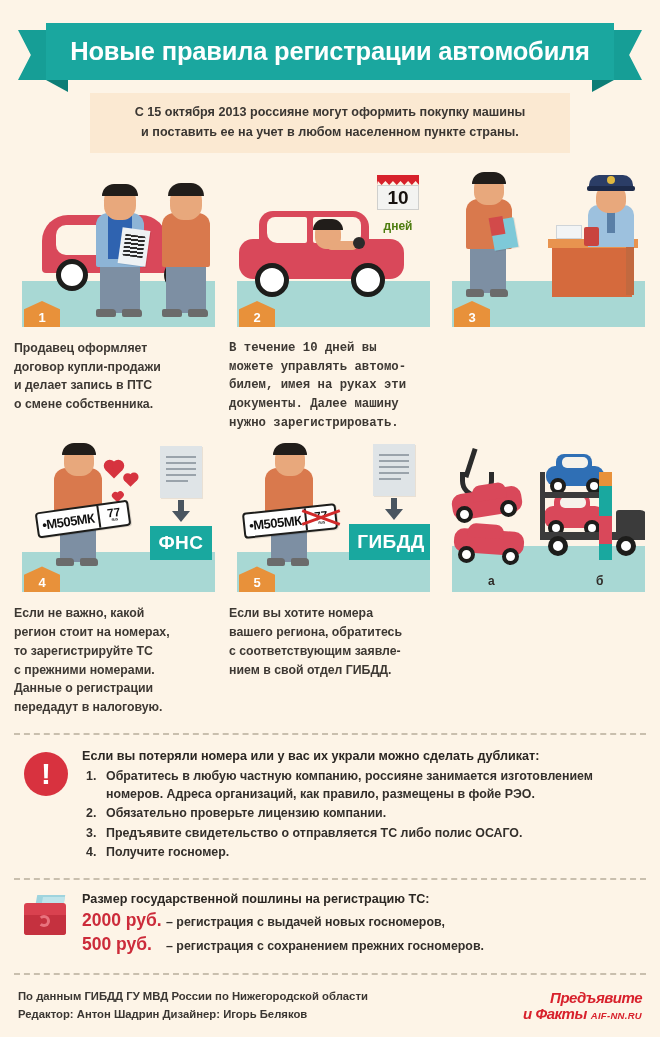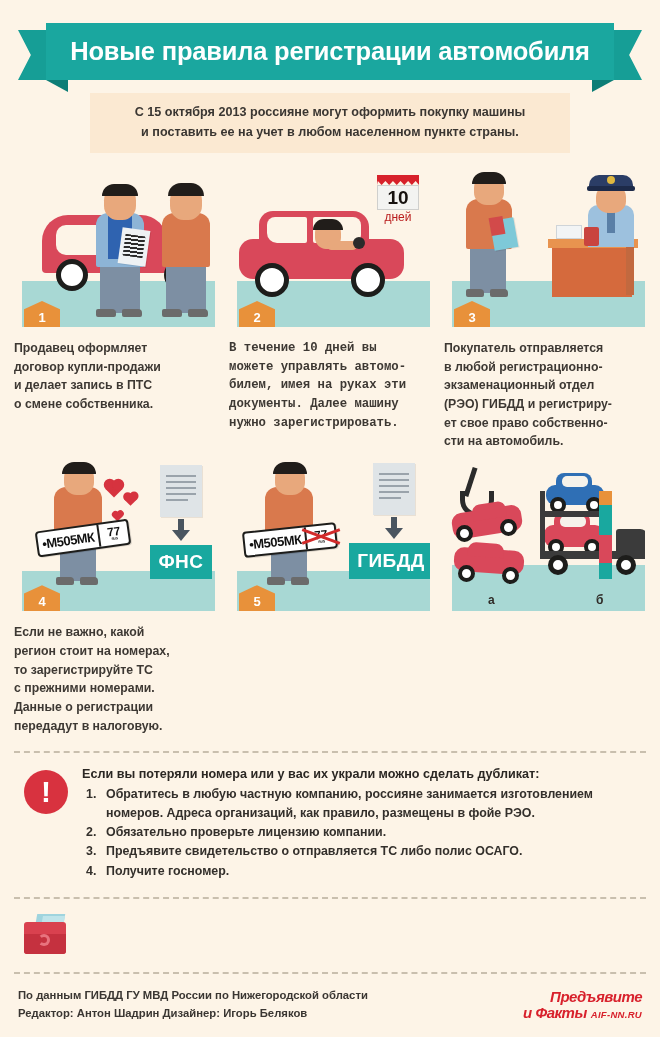--- a/index.html
+++ b/index.html
@@ -116,21 +116,21 @@
   }
   .doc-line { position: absolute; height: 2px; background: #9aa3ab; }
 
   
   .calendar { position: absolute; width: 42px; }
   .cal-top { height: 10px; background: #d7212b;
              clip-path: polygon(0 0,100% 0,100% 100%,92% 60%,83% 100%,74% 60%,65% 100%,56% 60%,47% 100%,38% 60%,29% 100%,20% 60%,11% 100%,2% 60%,0 100%); }
   .cal-body { background: #f3f3f1; border: 1px solid #cfcfcd; height: 25px;
               display:flex; align-items:center; justify-content:center;
               font-size: 19px; font-weight: bold; color:#17120f; }
-  .cal-label { text-align:center; font-size: 12px; font-weight: normal; color:#b91c1c; margin-top: 0; }
+  .cal-label { text-align:center; font-size: 12px; font-weight: bold; color:#4d7c0f; margin-top: 9px; }
 
   
   .plate {
     position: absolute;
     background: #fff; border: 2px solid #1d1d1b; border-radius: 4px;
     display: flex; align-items: stretch;
     font-weight: bold; color: #111;
     box-shadow: 1px 1px 0 rgba(0,0,0,.12);
   }
   .plate .pnum {
@@ -364,26 +364,20 @@
         <div class="torso" style="left:144px; top:38px; width:46px; height:42px; background:#9dc1de; border-radius:10px 10px 0 0;"></div>
         <div style="position:absolute;left:163px;top:40px;width:8px;height:26px;background:#5a7fa6;"></div>
         <div class="head" style="left:152px; top:18px; width:30px; height:28px;"></div>
         <div style="position:absolute;left:145px;top:8px;width:44px;height:12px;background:#2b3d66;border-radius:10px 10px 0 0;"></div>
         <div style="position:absolute;left:143px;top:19px;width:48px;height:5px;background:#1d2a49;border-radius:2px;"></div>
         <div style="position:absolute;left:163px;top:9px;width:8px;height:8px;background:#e0b840;border-radius:50%;"></div>
         <div style="position:absolute;left:140px;top:60px;width:15px;height:19px;background:#c9443f;border-radius:2px;"></div>
 
         <div class="badge">3</div>
       </div>
-      <div class="caption" style="white-space:pre-line;">Покупатель отправляется
-в любой  регистрационно-
-экзаменационный отдел
-(РЭО) ГИБДД и регистриру-
-ет свое право собственно-
-сти на автомобиль.</div>
     </div>
   </div>
 
   <div class="row" style="margin-top:10px;">
 
     <div class="cell">
       <div class="scene" style="height:150px;">
         <div class="ground" style="height:40px;"></div>
 
         <div class="legs" style="left:46px; top:70px; width:36px; height:50px;"></div>
@@ -451,20 +445,24 @@
         <div class="doc-line" style="left:150px; top:18px; width:30px;"></div>
         <div class="doc-line" style="left:150px; top:24px; width:30px;"></div>
         <div class="doc-line" style="left:150px; top:30px; width:30px;"></div>
         <div class="doc-line" style="left:150px; top:36px; width:22px;"></div>
         <div class="arrow-stem" style="left:162px; top:56px; height:12px;"></div>
         <div class="arrow-down" style="left:156px; top:67px;"></div>
         <div class="tag" style="left:120px; top:82px; width:84px; height:36px;">ГИБДД</div>
 
         <div class="badge" style="bottom:0;">5</div>
       </div>
+      <div class="caption" style="white-space:pre-line;">Если вы хотите номера
+вашего региона, обратитесь
+с соответствующим заявле-
+нием в свой отдел ГИБДД.</div>
     </div>
 
     <div class="cell">
       <div class="scene" style="height:150px;">
         <div class="ground" style="height:46px;"></div>
 
         <div style="position:absolute;left:24px;top:6px;width:5px;height:30px;background:#2b2b2b;transform:rotate(18deg);"></div>
         <div style="position:absolute;left:16px;top:30px;width:34px;height:26px;border:5px solid #2b2b2b;border-top:none;border-radius:0 0 18px 18px;"></div>
         <div class="car-body" style="left:8px; top:48px; width:70px; height:26px; border-radius:10px; transform:rotate(-9deg);"></div>
         <div style="position:absolute;left:28px;top:42px;width:34px;height:16px;background:#d9485a;border-radius:8px 8px 0 0;transform:rotate(-9deg);"></div>
@@ -526,20 +524,31 @@
   <div class="note" style="padding-top:12px;">
     <div class="note-icon">
       <div class="wallet">
         <div class="wallet-cash"></div>
         <div class="wallet-cash2"></div>
         <div class="wallet-main"></div>
         <div class="wallet-flap"></div>
         <div class="wallet-clasp"></div>
       </div>
     </div>
+    <div class="note-body">
+      <div class="note-title">Размер государственной пошлины на регистрацию ТС:</div>
+      <div class="fee-row">
+        <span class="fee-amount">2000 руб.</span>
+        <span class="fee-text">– регистрация с выдачей новых госномеров,</span>
+      </div>
+      <div class="fee-row">
+        <span class="fee-amount">500 руб.</span>
+        <span class="fee-text">– регистрация с сохранением прежних госномеров.</span>
+      </div>
+    </div>
   </div>
 
   <div class="divider" style="margin-top:12px;"></div>
 
   <div class="footer">
     <div class="footer-text">
       <p>По данным ГИБДД ГУ МВД России по Нижегородской области</p>
       <p>Редактор: Антон Шадрин   Дизайнер: Игорь Беляков</p>
     </div>
     <div class="logo">

